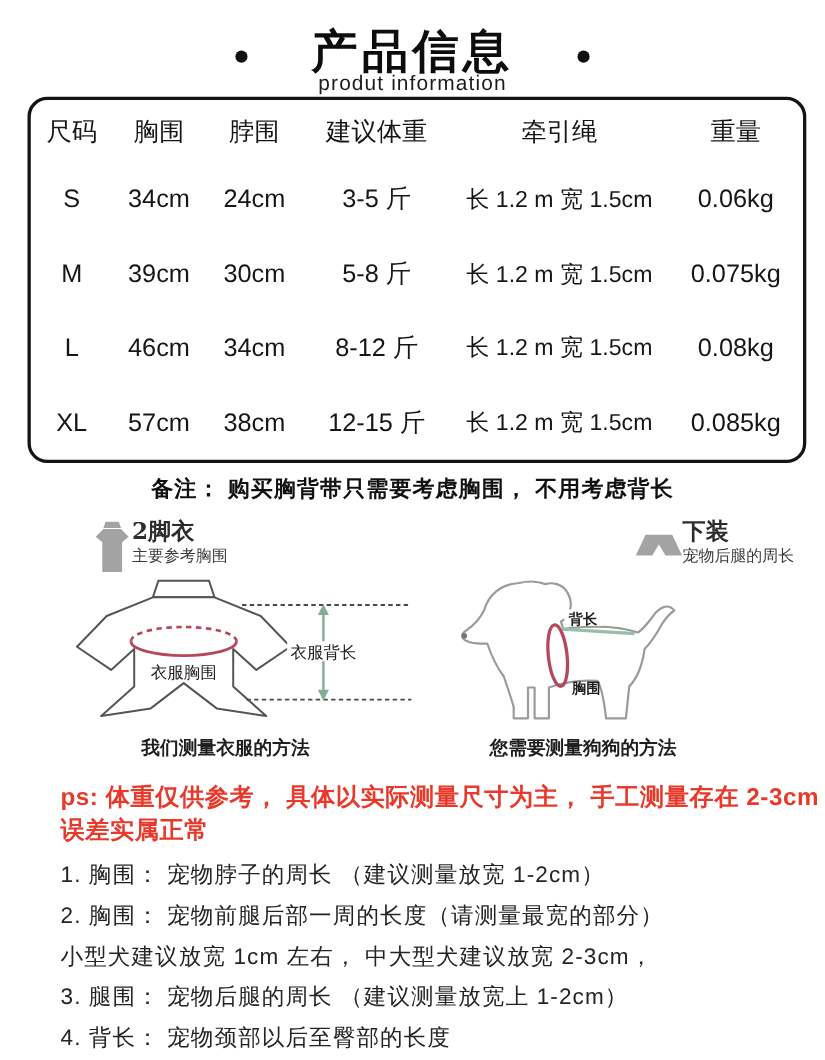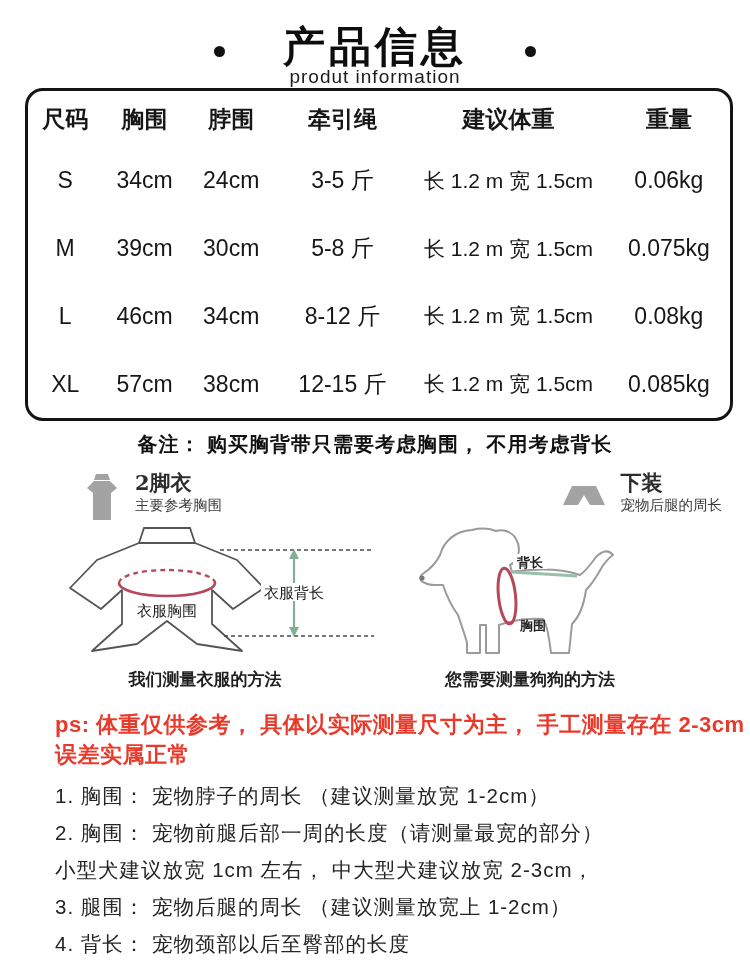--- a/index.html
+++ b/index.html
@@ -17,29 +17,29 @@
   .subtitle { font-size:19px; font-weight:400; letter-spacing:1px; color:#1c1c1c; margin-top:-4px; }
 
   
   .size-table {
     margin:6px 17px 0 25px; width:708px; height:333px;
     border:3px solid #141414; border-radius:18px; overflow:hidden;
     display:grid; grid-template-rows:56px 1fr 1fr 1fr 1fr;
   }
   .t-row { display:grid; grid-template-columns:10.6% 12% 12.7% 19% 28.3% 17.4%; align-items:center; }
   .t-row span { text-align:center; font-size:23px; font-weight:500; color:#161616; white-space:nowrap; }
-  .t-row.head span { font-weight:700; }
+  .t-row.head span { font-weight:400; }
   .t-row span.leash { font-size:21px; }
 
   
   .remark { text-align:center; margin-top:10px; font-size:20px; font-weight:700; color:#111; letter-spacing:1px; }
 
   
   .legend { display:flex; align-items:flex-start; padding:14px 28px 0 85px; height:62px; }
-  .legend-item { display:flex; align-items:flex-start; gap:16px; }
+  .legend-item { display:flex; align-items:flex-start; gap:1px; }
   .legend-item + .legend-item { margin-left:auto; }
   .legend-icon { flex:0 0 auto; margin-top:2px; }
   .legend-text { font-family:"DejaVu Serif", serif; }
   .legend-title { font-size:21px; font-weight:700; color:#2c2c2c; line-height:1.05; }
   .legend-desc { font-size:14.5px; color:#3c3c3c; margin-top:2px; }
 
   
   .diagrams { position:relative; height:172px; margin-top:4px; }
   .diagram-garment { position:absolute; left:52px; top:0; }
   .diagram-dog { position:absolute; left:405px; top:0; }
@@ -63,22 +63,22 @@
     </div>
     <span class="dot"></span>
   </div>
 </div>
 
 <div class="size-table">
   <div class="t-row head">
     <span>尺码</span>
     <span>胸围</span>
     <span>脖围</span>
+    <span>建议体重</span>
     <span>牵引绳</span>
-    <span>建议体重</span>
     <span>重量</span>
   </div>
   <div class="t-row">
     <span>S</span>
     <span>34cm</span>
     <span>24cm</span>
     <span>3-5 斤</span>
     <span class="leash">长 1.2 m 宽 1.5cm</span>
     <span>0.06kg</span>
   </div>

